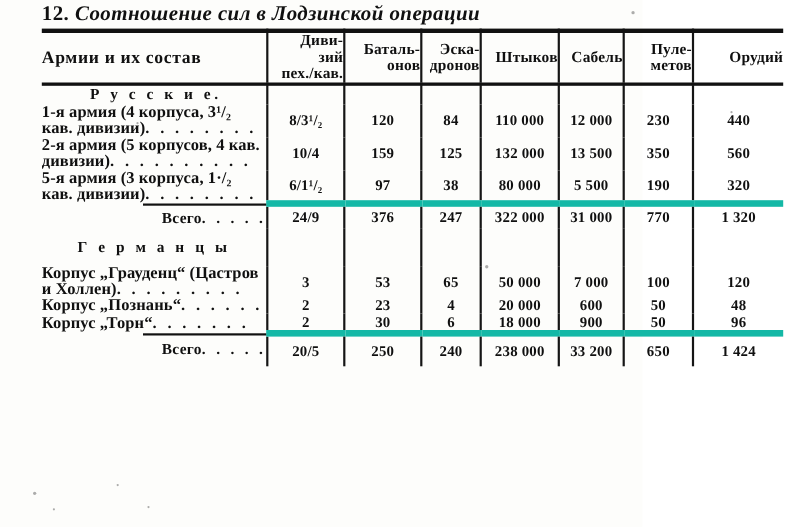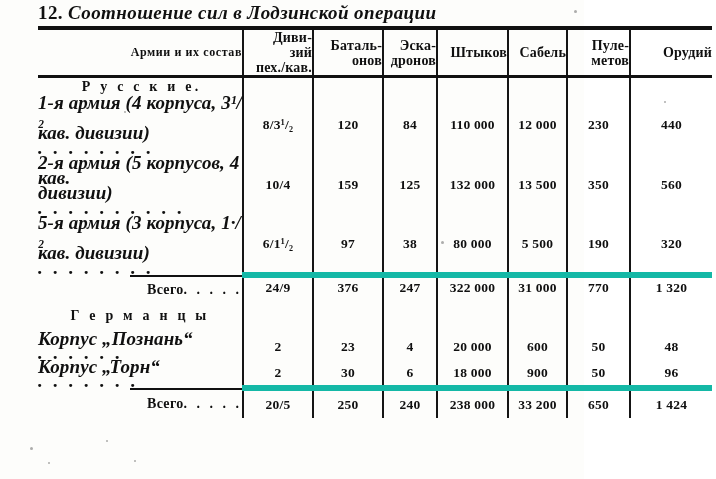--- a/index.html
+++ b/index.html
@@ -69,36 +69,35 @@
   
   .hdr {
     text-align: right;
     font-weight: bold;
     font-size: 14px;
     line-height: 15px;
     padding: 7px 2px 7px 2px;
     letter-spacing: 0.2px;
   }
   .hdr-lbl {
-    text-align: right;
-    font-weight: bold;
-    font-size: 12px;
+    text-align: left;
+    font-weight: bold;
+    font-size: 16px;
     letter-spacing: 0.6px;
     padding: 7px 4px;
   }
   .hdr .l1, .hdr .l2, .hdr .l3 { display: block; }
 
   
   .lbl {
-    font-size: 19px;
+    font-size: 15px;
     line-height: 15px;
     padding: 1px 6px 1px 10px;
     font-weight: bold;
     letter-spacing: 0.1px;
-    font-style: italic;
   }
   .num {
     text-align: center;
     font-size: 13.5px;
     font-weight: bold;
     padding: 2px 3px;
     letter-spacing: 0.2px;
     white-space: nowrap;
   }
 
@@ -290,20 +289,33 @@
           <td class="vsep"></td>
           <td class="vsep"></td>
           <td class="vsep"></td>
           <td class="vsep"></td>
           <td class="vsep"></td>
           <td class="vsep"></td>
           <td class="vsep"></td>
         </tr>
 
 
+        <tr class="tight">
+          <td class="lbl">
+            <span>Корпус „Грауденц“ (Цастров</span><br>
+            <span>и Холлен)</span><span class="leaders">. . . . . . . . .</span>
+          </td>
+          <td class="num vsep">3</td>
+          <td class="num vsep">53</td>
+          <td class="num vsep">65</td>
+          <td class="num vsep">50 000</td>
+          <td class="num vsep">7 000</td>
+          <td class="num vsep">100</td>
+          <td class="num vsep">120</td>
+        </tr>
 
         <tr class="tight">
           <td class="lbl">
             <span>Корпус „Познань“</span><span class="leaders">. . . . . .</span>
           </td>
           <td class="num vsep">2</td>
           <td class="num vsep">23</td>
           <td class="num vsep">4</td>
           <td class="num vsep">20 000</td>
           <td class="num vsep">600</td>

